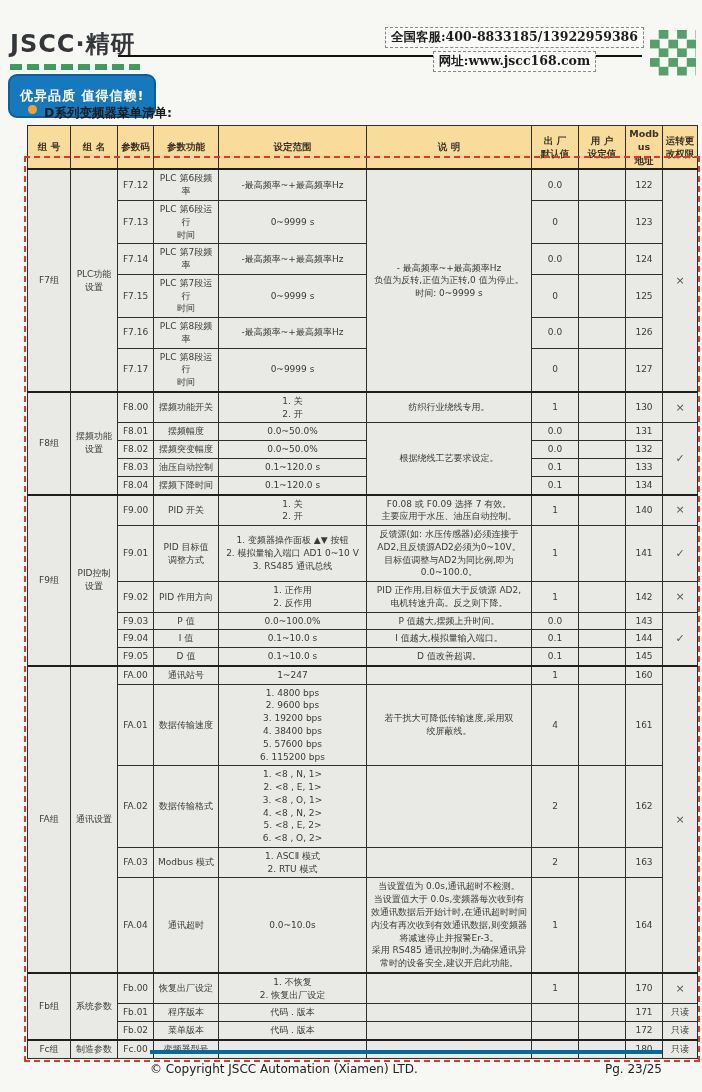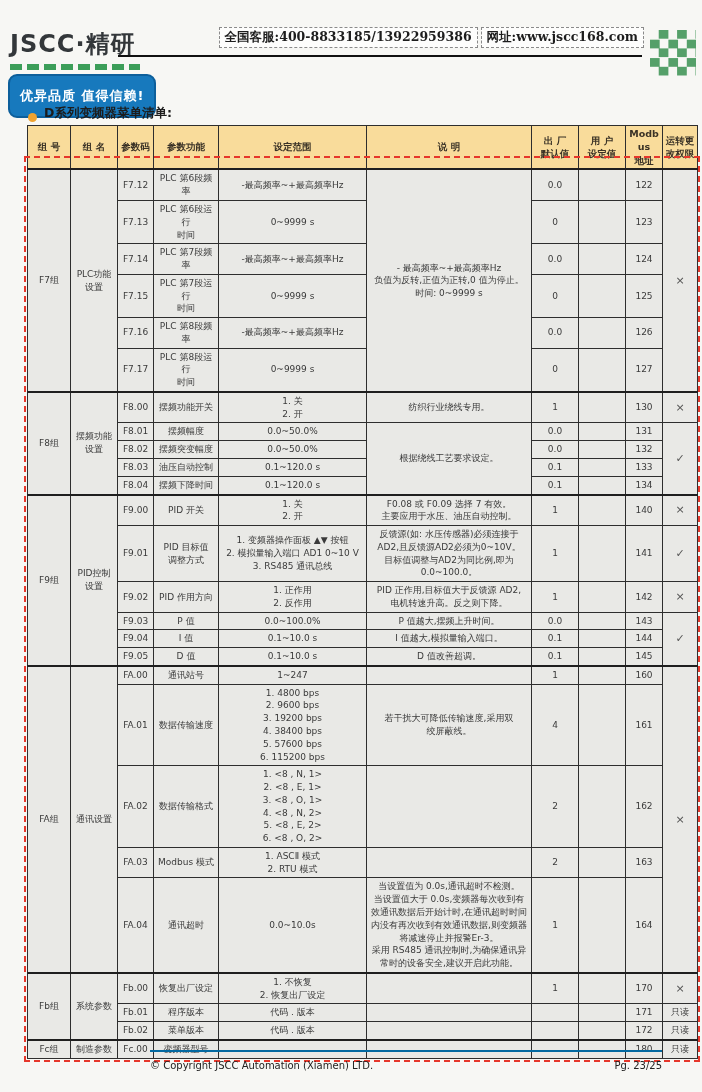--- a/index.html
+++ b/index.html
@@ -6,46 +6,46 @@
   body{width:702px;height:1092px;position:relative;background:#f7f7f4;
        font-family:"DejaVu Sans","Liberation Sans",sans-serif;color:#333;overflow:hidden}
 
   
   .logo{position:absolute;left:10px;top:28px;font-size:24px;font-weight:bold;color:#33373a;letter-spacing:1px}
   .green-dashes{position:absolute;left:10px;top:64px;width:130px;height:6px;
        background:repeating-linear-gradient(90deg,#3c9e59 0 12px,transparent 12px 17px)}
   .badge{position:absolute;left:8px;top:74px;background:#1779bd;border:2px solid #0d5f9b;border-radius:9px;
        color:#fff;font-weight:bold;font-size:13px;padding:11px 10px;letter-spacing:1px}
   .hrule{position:absolute;left:118px;top:55px;width:524px;height:2px;background:#111}
-  .contact{position:absolute;top:27px;right:58px;display:flex;flex-direction:row;align-items:center;gap:3px;
+  .contact{position:absolute;top:27px;right:58px;display:flex;flex-direction:column;align-items:center;gap:3px;
        font-family:"DejaVu Serif","Liberation Serif",serif}
   .contact .box{border:1px dashed #8a8a8a;padding:1px 5px;font-size:12.5px;color:#1d1d1d;background:#fdfdfc;font-weight:bold;white-space:nowrap}
   .checker{position:absolute;top:30px;right:6px;width:46px;height:46px;
        background:repeating-conic-gradient(#55a069 0% 25%,transparent 0% 50%) 0 0/18.4px 18.4px}
 
   
-  .section{position:absolute;left:28px;top:105px;display:flex;align-items:flex-end;gap:7px}
+  .section{position:absolute;left:28px;top:105px;display:flex;align-items:flex-start;gap:7px}
   .bullet{width:9px;height:9px;border-radius:50%;background:#f0a32f}
   .section-title{font-size:12.5px;font-weight:bold;color:#1c1c1c}
 
   
   .table-wrap{position:absolute;left:27px;top:125px;width:670px}
   table{border-collapse:collapse;width:670px;table-layout:fixed;font-size:9px;color:#3a3a3a}
   th,td{border:1px solid #2e2e2e;padding:2px 3px;vertical-align:middle;text-align:center;
         white-space:pre-line;line-height:1.42;background:#e9e9e6;word-wrap:break-word}
   thead th{background:#f9dc9b;font-weight:bold;font-size:9.5px;color:#3a3226;height:30px;padding:1px 2px}
   td.l{text-align:center}
   tr.gs td{border-top:2px solid #1f1f1f}
   td.sym{font-size:11px;color:#555}
   .red-outline{position:absolute;left:-3px;right:-3px;top:31px;bottom:-3px;
         border:2px dashed #e6372b;pointer-events:none}
 
   
-  .footer{position:absolute;left:150px;top:1050px;width:512px;border-top:2px solid #0369a1;
-        display:flex;justify-content:space-between;padding-top:8px;font-size:10px;color:#222}
+  .footer{position:absolute;left:150px;top:1050px;width:512px;border-top:4px solid #0369a1;
+        display:flex;justify-content:space-between;padding-top:8px;font-size:12px;color:#222}
 </style>
 </head>
 <body>
 
 <div class="logo">JSCC·精研</div>
 <div class="green-dashes"></div>
 <div class="badge">优异品质 值得信赖!</div>
 <div class="hrule"></div>
 
 <div class="contact">

